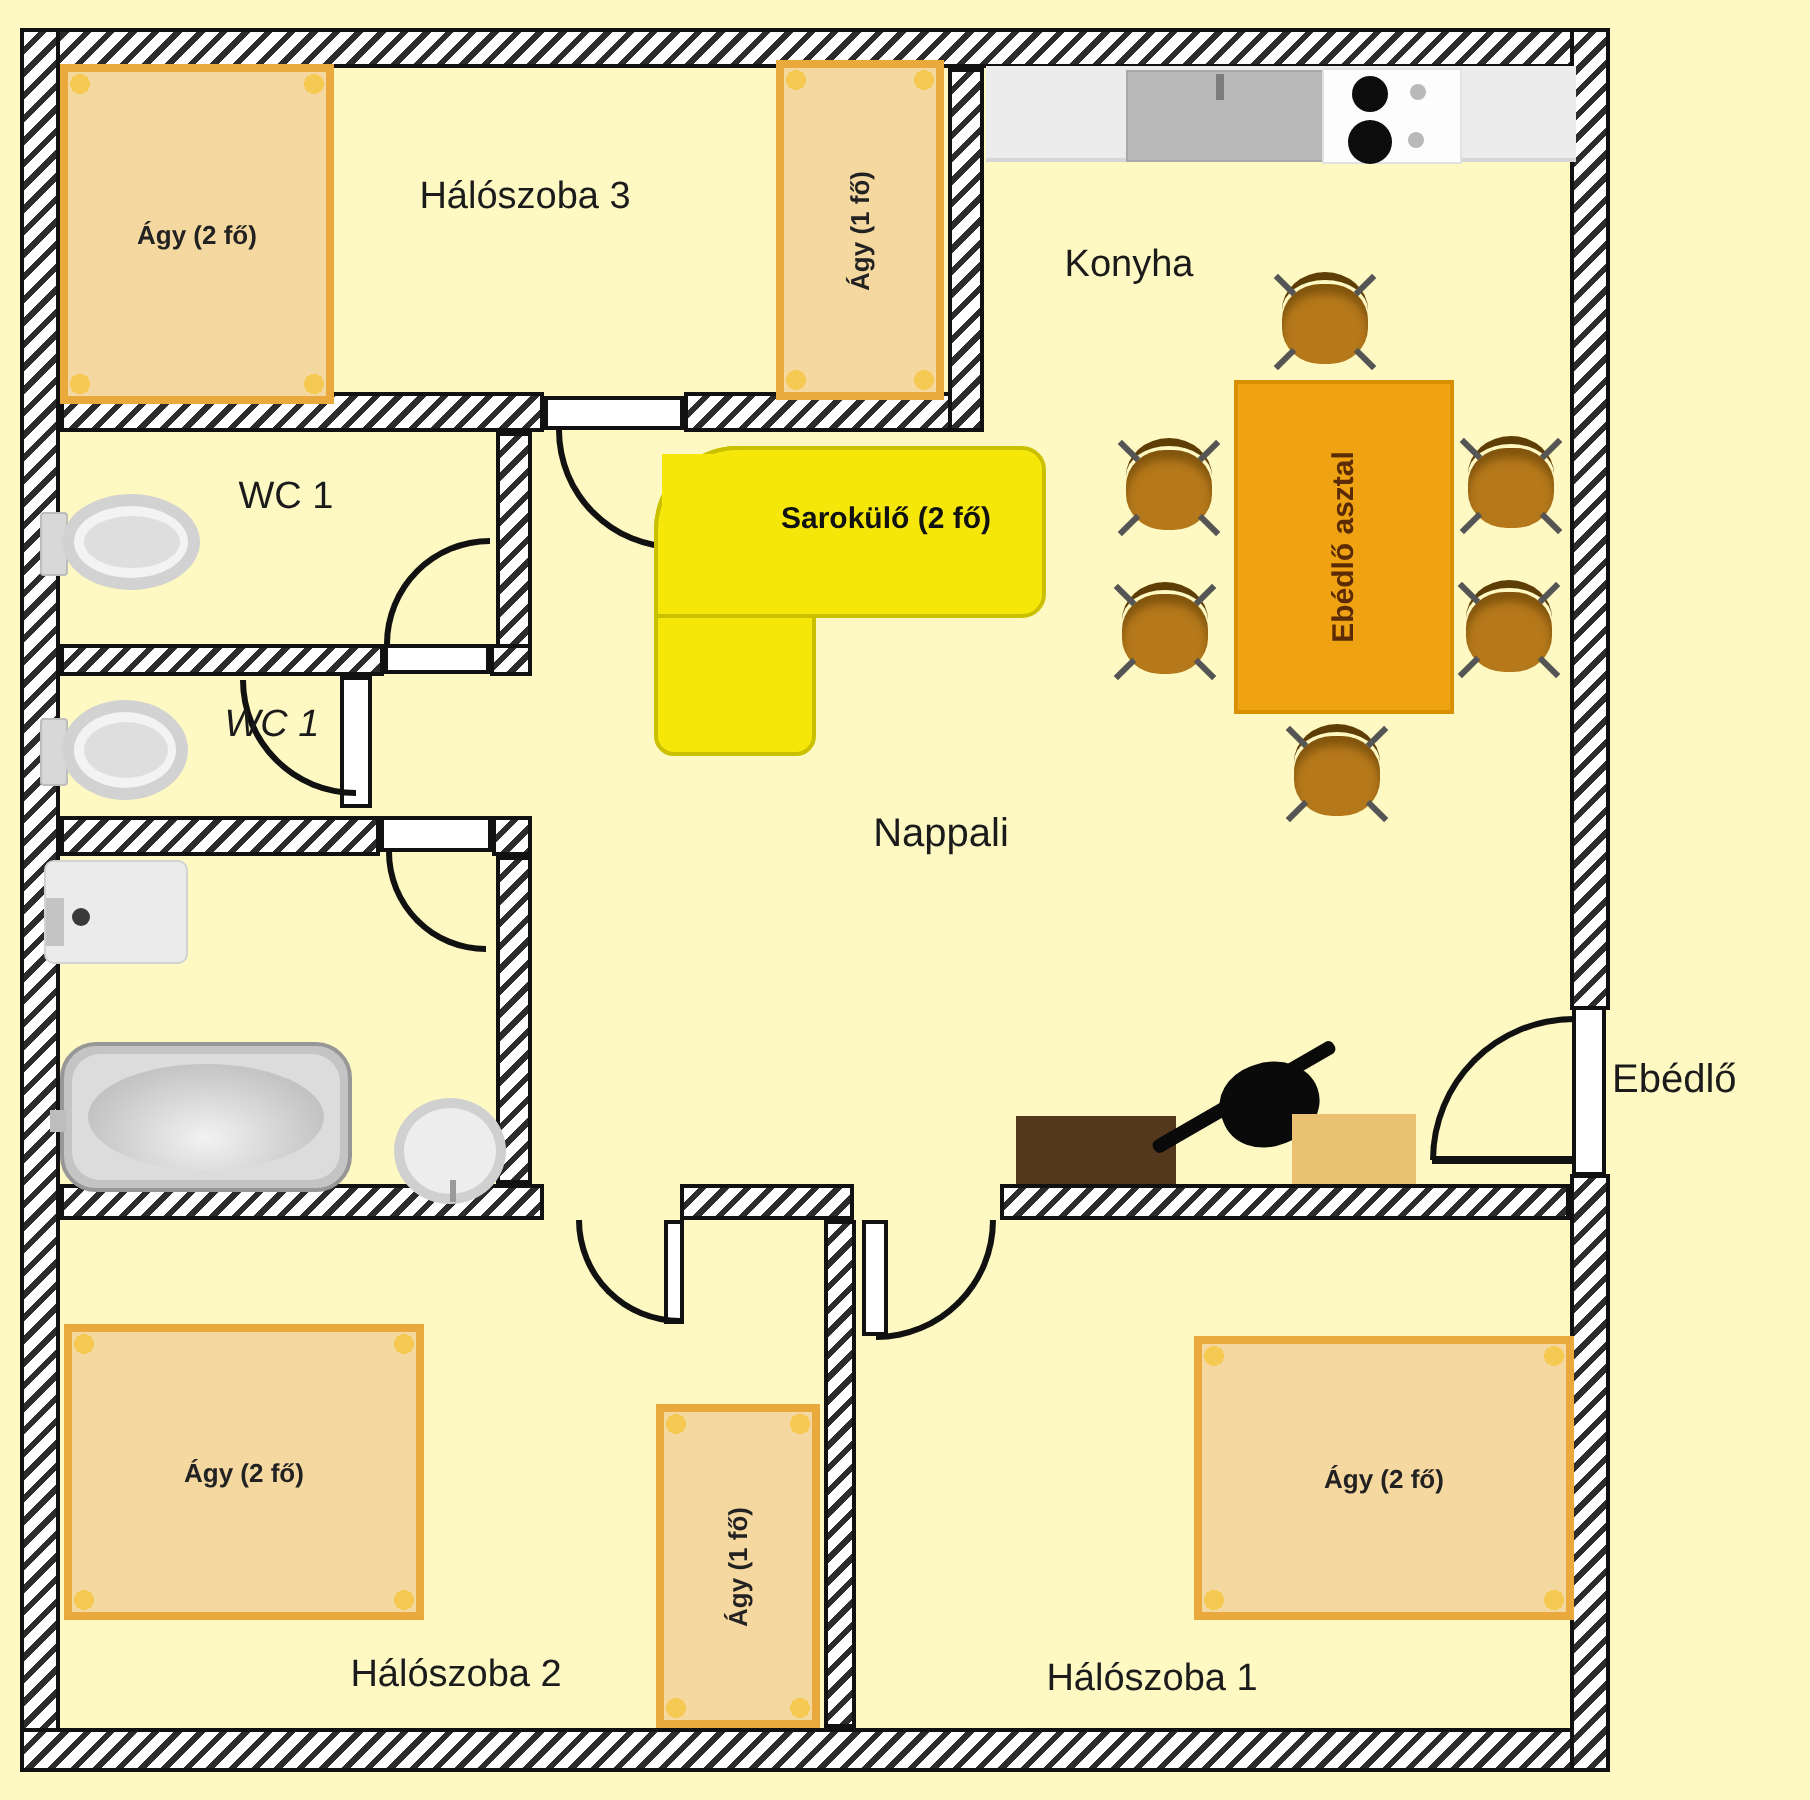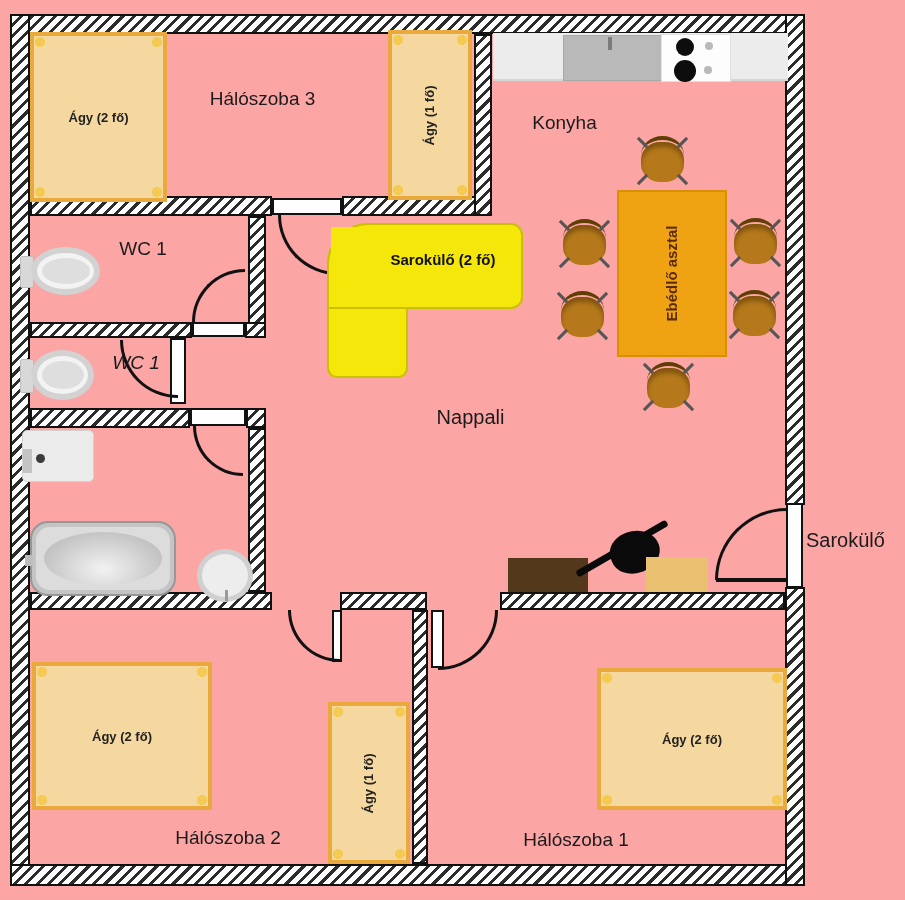--- a/index.html
+++ b/index.html
@@ -1,16 +1,16 @@
 <!DOCTYPE html>
 <html style="--bed-fill: #f5d7a0; --bed-border: #eaa93c; --table: #f0a312; --chair: #b5791b; --sofa: #f6e70a; --tv-stand: #53381c; --cabinet: #e9c170; --wall-line: #111111;"><head>
 <meta charset="utf-8">
 <style>
   html,body{margin:0;padding:0;background:#fff;}
-  .canvas{position:relative;width:905px;height:900px;background:#fca5a5;
+  .canvas{position:relative;width:905px;height:900px;background:#fef9c3;
           font-family:"Liberation Sans",sans-serif;color:#1b1b1b;overflow:hidden;}
   
   .wall{position:absolute;box-sizing:border-box;
         background:repeating-linear-gradient(135deg,#ffffff 0px,#ffffff 5px,#2c2c2c 5px,#2c2c2c 8px);
         border:2px solid var(--wall-line,#111);}
   
   .leaf{position:absolute;box-sizing:border-box;background:#fff;border:2px solid var(--wall-line,#111);}
   .arc{position:absolute;box-sizing:border-box;}
   .arc.bl{border-left:3px solid #111;border-bottom:3px solid #111;border-bottom-left-radius:100% 100%;}
   .arc.br{border-right:3px solid #111;border-bottom:3px solid #111;border-bottom-right-radius:100% 100%;}
@@ -117,25 +117,25 @@
   <div class="arc bl" style="left:288px;top:610px;width:52px;height:52px;"></div>
 
   <div class="leaf" style="left:431px;top:610px;width:13px;height:58px;"></div>
   <div class="arc br" style="left:438px;top:610px;width:60px;height:60px;"></div>
 
   <div class="leaf" style="left:786px;top:503px;width:17px;height:85px;"></div>
   <div class="arc tl" style="left:715px;top:508px;width:72px;height:72px;"></div>
   <div class="swingline" style="left:716px;top:578px;width:71px;height:4px;"></div>
 
   <div class="room-label" style="left:165px;top:88px;width:195px;">Hálószoba 3</div>
-  <div class="room-label" style="left:512px;top:112px;width:105px;">Konyha</div>
+  <div class="room-label" style="left:512px;top:122px;width:105px;">Konyha</div>
   <div class="room-label" style="left:103px;top:238px;width:80px;">WC 1</div>
   <div class="room-label" style="left:96px;top:352px;width:80px;font-style:italic;">WC 1</div>
   <div class="room-label" style="left:403px;top:406px;width:135px;font-size:20px;">Nappali</div>
-  <div class="room-label" style="left:806px;top:529px;width:95px;font-size:20px;text-align:left;">Sarokülő</div>
+  <div class="room-label" style="left:806px;top:529px;width:95px;font-size:20px;text-align:left;">Ebédlő</div>
   <div class="room-label" style="left:128px;top:827px;width:200px;">Hálószoba 2</div>
   <div class="room-label" style="left:476px;top:829px;width:200px;">Hálószoba 1</div>
 
   <div class="bed" style="left:30px;top:32px;width:137px;height:170px;">
     <span>Ágy (2 fő)</span>
   </div>
   <div class="bed" style="left:388px;top:30px;width:84px;height:170px;">
     <span class="vtext">Ágy (1 fő)</span>
   </div>
 

